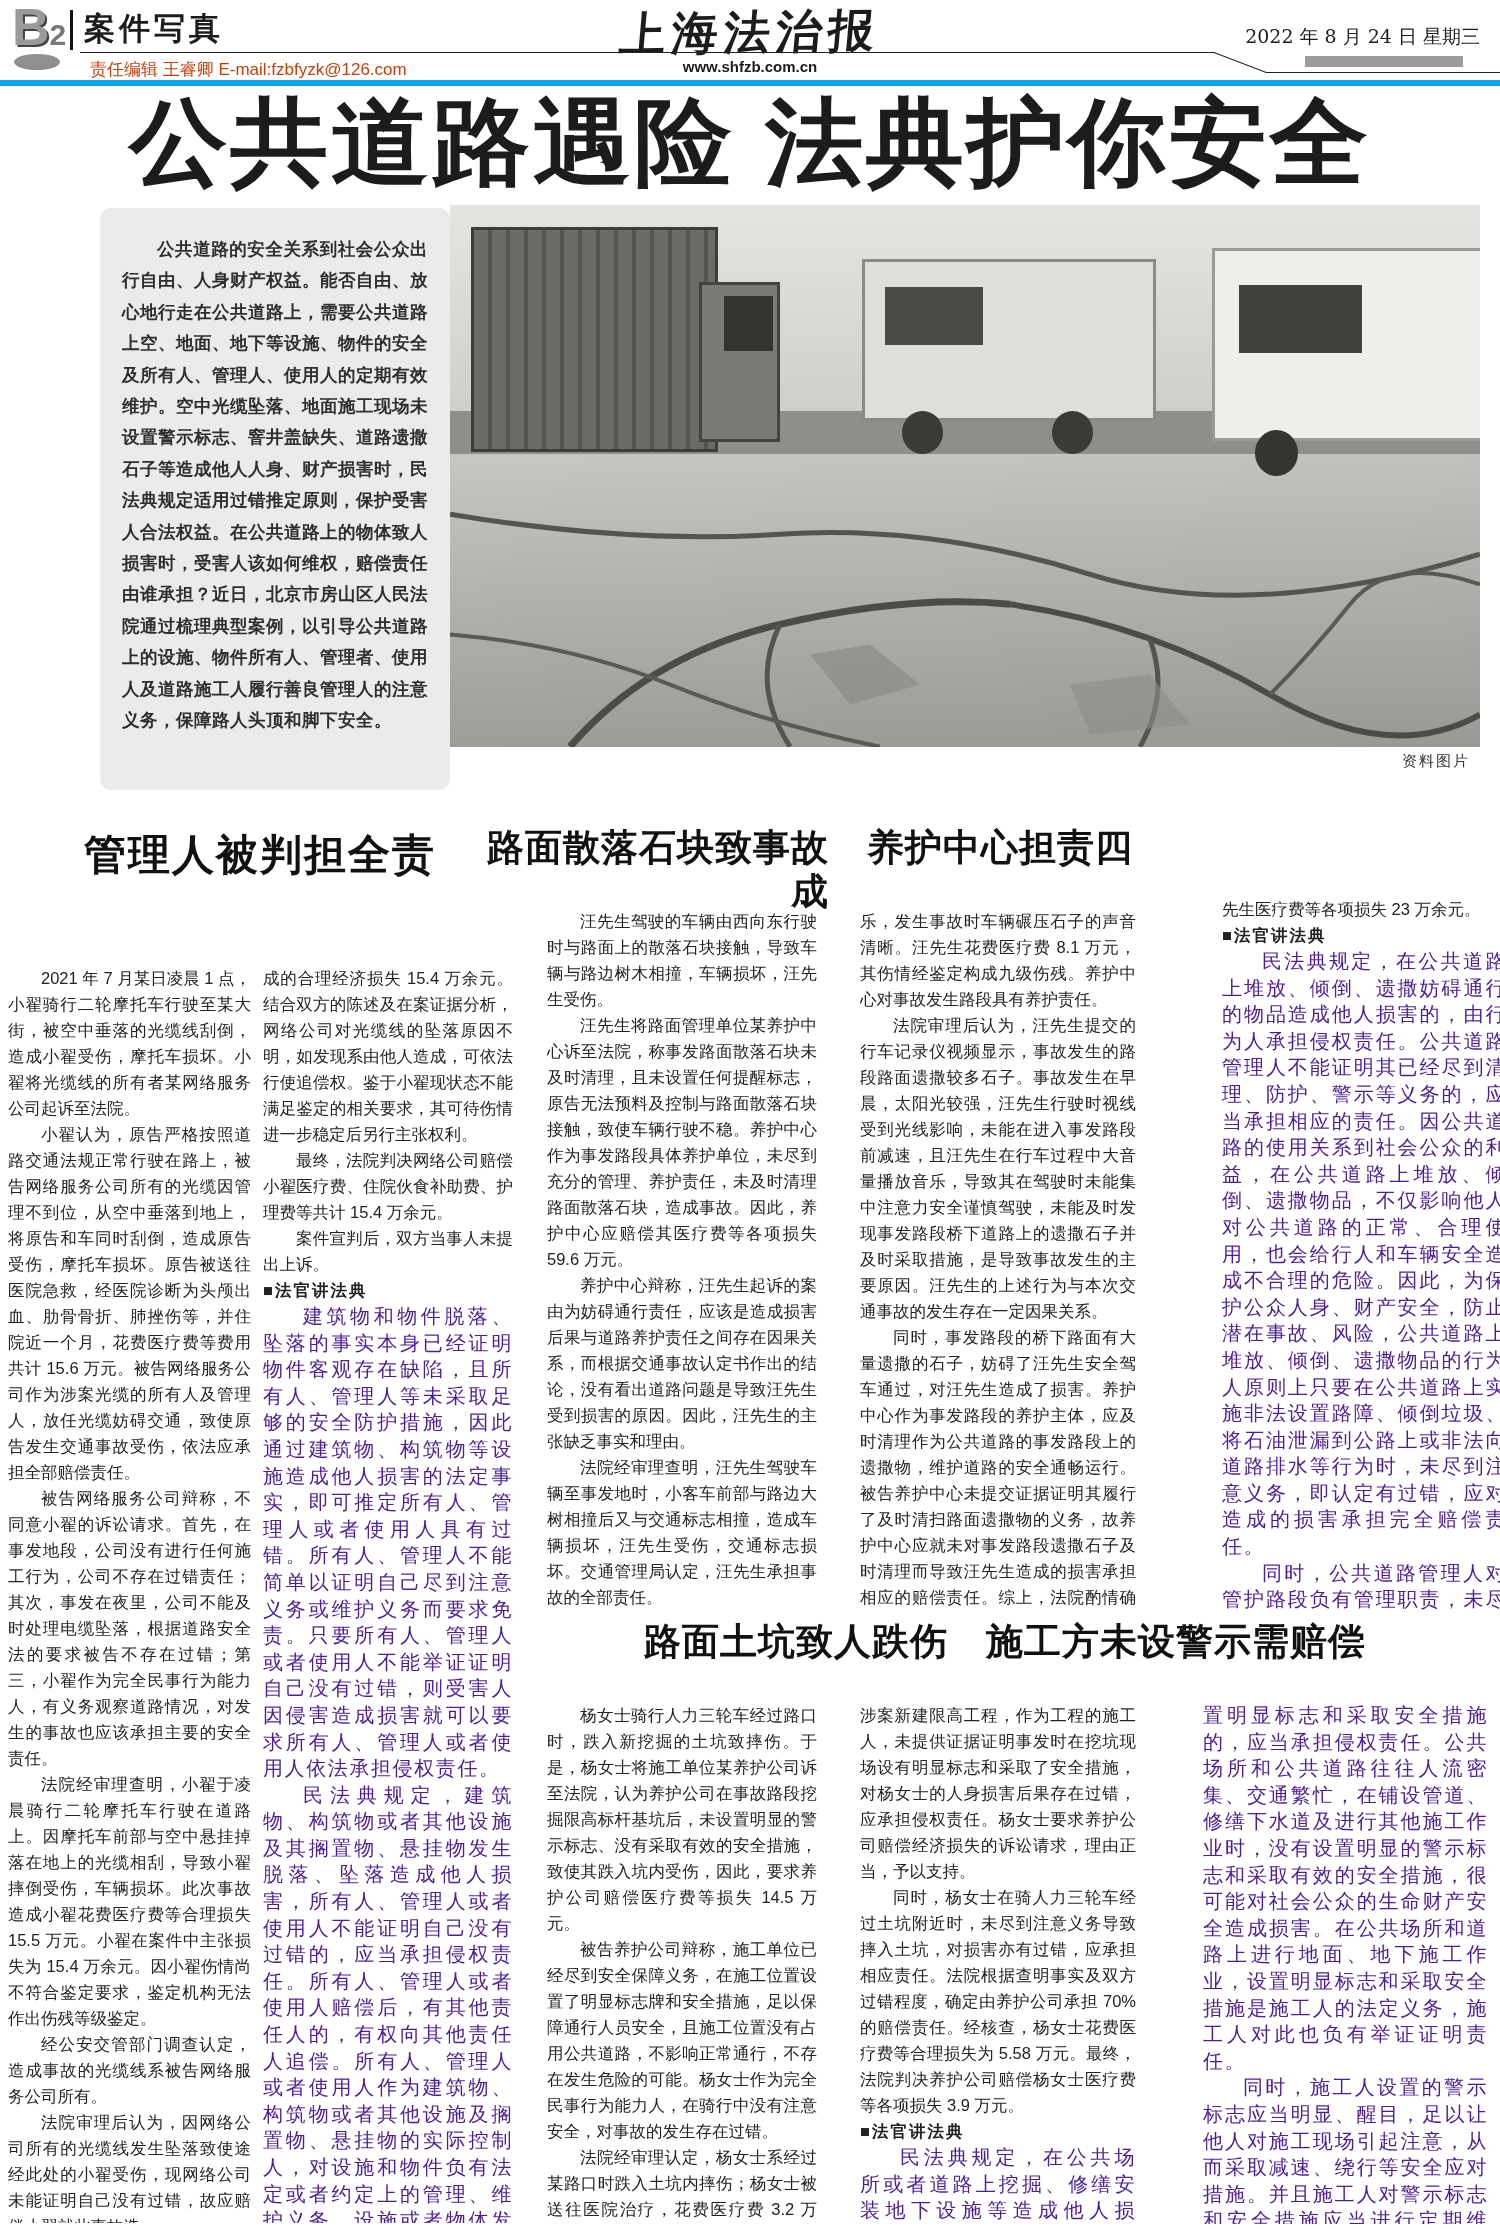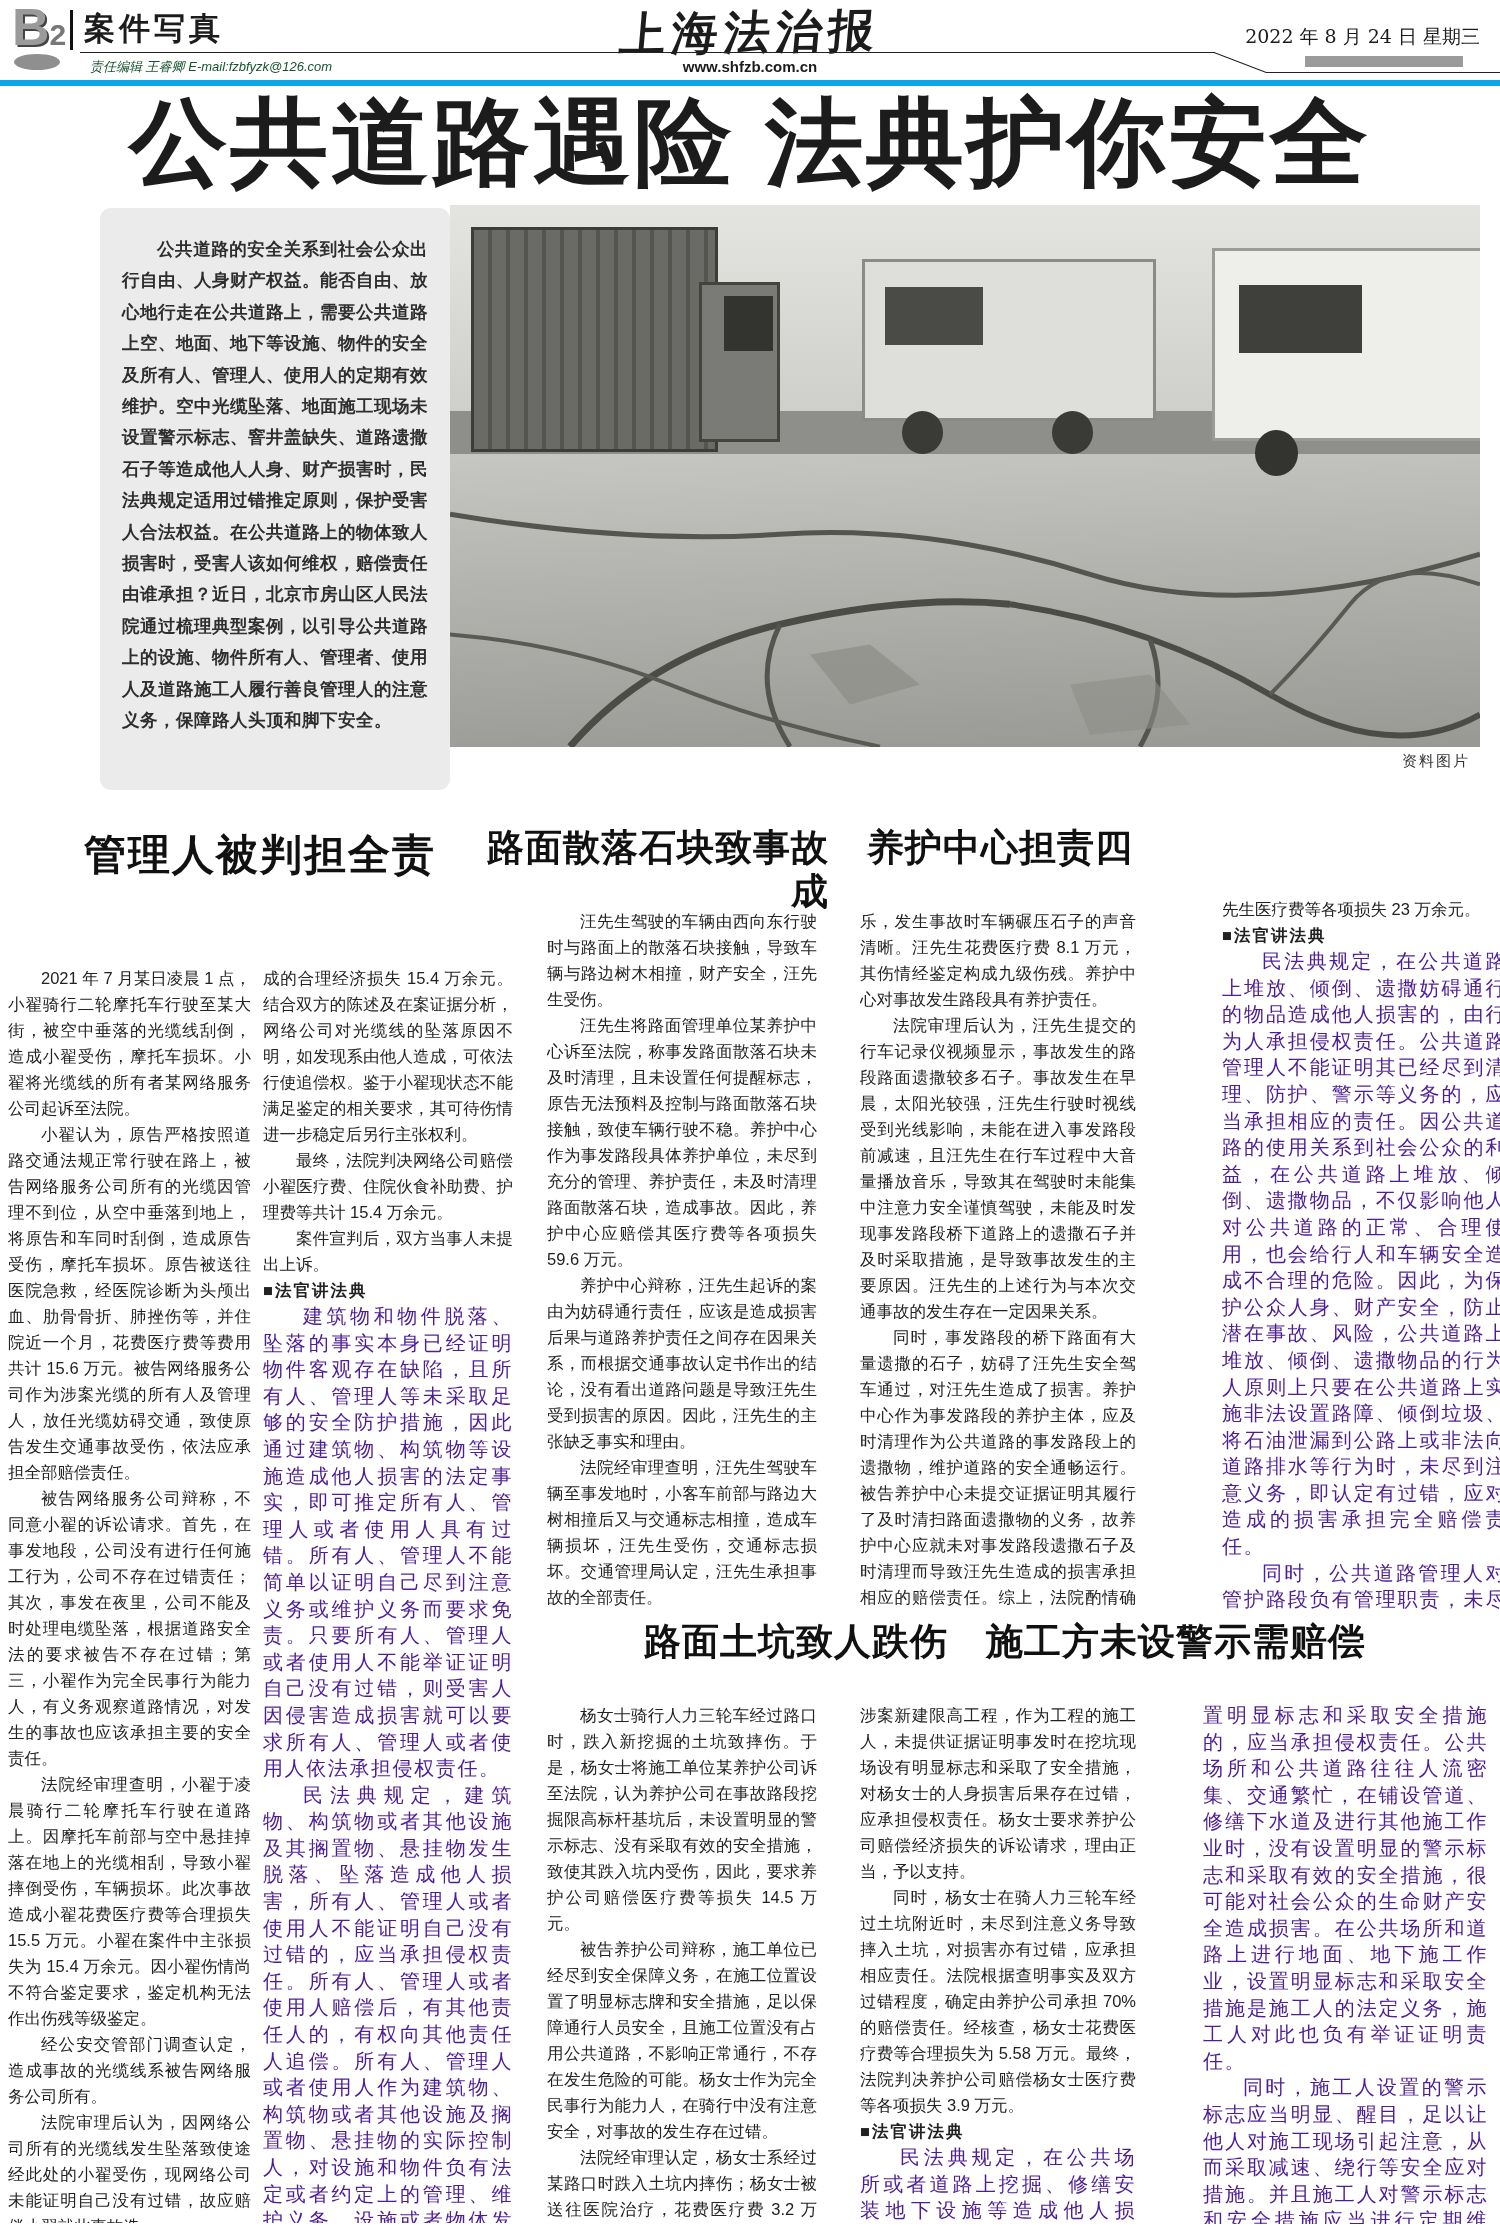--- a/index.html
+++ b/index.html
@@ -6,21 +6,21 @@
   #page{position:relative;width:1500px;height:2229px;background:#fff;color:#1c1c1c;
         font-family:"Liberation Sans","DejaVu Sans",sans-serif;overflow:hidden;}
   
   #header{position:absolute;left:0;top:0;width:1500px;height:80px;border-bottom:6px solid #0ea5e9;}
   #b2logo{position:absolute;left:12px;top:2px;width:60px;height:74px;}
   #b2logo .big{font-size:52px;font-weight:bold;color:#9a9a9a;text-shadow:2px 2px 0 #444;line-height:50px;}
   #b2logo .small{font-size:30px;font-weight:bold;color:#777;}
   #b2logo .oval{position:absolute;left:2px;top:52px;width:46px;height:16px;border-radius:50%;background:#8f8f8f;}
   #section-rule{position:absolute;left:70px;top:10px;width:3px;height:40px;background:#111;}
   #section-title{position:absolute;left:84px;top:8px;font-size:31px;font-weight:bold;letter-spacing:4px;}
-  #editor-line{position:absolute;left:90px;top:58px;font-size:13px;font-style:italic;color:#14532d;}
+  #editor-line{position:absolute;left:90px;top:58px;font-size:17px;color:#c2410c;}
   #masthead{position:absolute;left:0;top:2px;width:1500px;text-align:center;font-size:46px;font-weight:bold;
             font-family:"DejaVu Serif","Liberation Serif",serif;transform:skewX(-6deg) rotate(-1deg);letter-spacing:6px;}
   #website{position:absolute;left:0;top:58px;width:1500px;text-align:center;font-size:15px;font-weight:bold;}
   #date-line{position:absolute;right:20px;top:24px;font-size:19px;font-family:"DejaVu Serif","Liberation Serif",serif;}
   .hrule-a{position:absolute;left:80px;top:52px;width:1135px;height:1px;background:#222;}
   .hrule-diag{position:absolute;left:1214px;top:52px;width:56px;height:1px;background:#222;
               transform:rotate(21deg);transform-origin:left center;}
   .hrule-b{position:absolute;left:1266px;top:72px;width:234px;height:1px;background:#222;}
   #gray-bar{position:absolute;left:1305px;top:56px;width:158px;height:11px;background:#9b9b9b;}
   
@@ -162,21 +162,21 @@
       <p class="law-head">■法官讲法典</p>
       <div class="kai-list">
           <p class="kai">建筑物和物件脱落、坠落的事实本身已经证明物件客观存在缺陷，且所有人、管理人等未采取足够的安全防护措施，因此通过建筑物、构筑物等设施造成他人损害的法定事实，即可推定所有人、管理人或者使用人具有过错。所有人、管理人不能简单以证明自己尽到注意义务或维护义务而要求免责。只要所有人、管理人或者使用人不能举证证明自己没有过错，则受害人因侵害造成损害就可以要求所有人、管理人或者使用人依法承担侵权责任。</p>
           <p class="kai">民法典规定，建筑物、构筑物或者其他设施及其搁置物、悬挂物发生脱落、坠落造成他人损害，所有人、管理人或者使用人不能证明自己没有过错的，应当承担侵权责任。所有人、管理人或者使用人赔偿后，有其他责任人的，有权向其他责任人追偿。所有人、管理人或者使用人作为建筑物、构筑物或者其他设施及搁置物、悬挂物的实际控制人，对设施和物件负有法定或者约定上的管理、维护义务。设施或者物体发生脱落、坠落往往与所有人、管理人或者使用人的设置、管理、维护瑕疵有直接关系，其也最为清楚设施上存在的隐患、瑕疵，可以以最低的成本避免损害的发生。</p>
         </div>
     </div>
 
     <div id="a2-title" class="art-title">路面散落石块致事故　养护中心担责四成</div>
     <div id="a2c1" class="col">
       <div>
-          <p>汪先生驾驶的车辆由西向东行驶时与路面上的散落石块接触，导致车辆与路边树木相撞，财产安全，汪先生受伤。</p>
+          <p>汪先生驾驶的车辆由西向东行驶时与路面上的散落石块接触，导致车辆与路边树木相撞，车辆损坏，汪先生受伤。</p>
           <p>汪先生将路面管理单位某养护中心诉至法院，称事发路面散落石块未及时清理，且未设置任何提醒标志，原告无法预料及控制与路面散落石块接触，致使车辆行驶不稳。养护中心作为事发路段具体养护单位，未尽到充分的管理、养护责任，未及时清理路面散落石块，造成事故。因此，养护中心应赔偿其医疗费等各项损失 59.6 万元。</p>
           <p>养护中心辩称，汪先生起诉的案由为妨碍通行责任，应该是造成损害后果与道路养护责任之间存在因果关系，而根据交通事故认定书作出的结论，没有看出道路问题是导致汪先生受到损害的原因。因此，汪先生的主张缺乏事实和理由。</p>
           <p>法院经审理查明，汪先生驾驶车辆至事发地时，小客车前部与路边大树相撞后又与交通标志相撞，造成车辆损坏，汪先生受伤，交通标志损坏。交通管理局认定，汪先生承担事故的全部责任。</p>
           <p>从事发车辆当时的行车记录仪显示，事发路段有大面积石子，且事发时太阳光线较强，较为刺眼，事故发生前与发生时车辆一直播放大音量音</p>
         </div>
     </div>
     <div id="a2c2" class="col">
       <p class="cont">乐，发生事故时车辆碾压石子的声音清晰。汪先生花费医疗费 8.1 万元，其伤情经鉴定构成九级伤残。养护中心对事故发生路段具有养护责任。</p>
       <div>
           <p>法院审理后认为，汪先生提交的行车记录仪视频显示，事故发生的路段路面遗撒较多石子。事故发生在早晨，太阳光较强，汪先生行驶时视线受到光线影响，未能在进入事发路段前减速，且汪先生在行车过程中大音量播放音乐，导致其在驾驶时未能集中注意力安全谨慎驾驶，未能及时发现事发路段桥下道路上的遗撒石子并及时采取措施，是导致事故发生的主要原因。汪先生的上述行为与本次交通事故的发生存在一定因果关系。</p>

